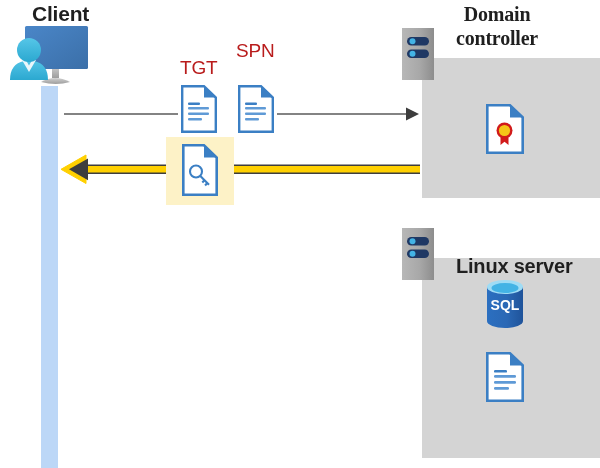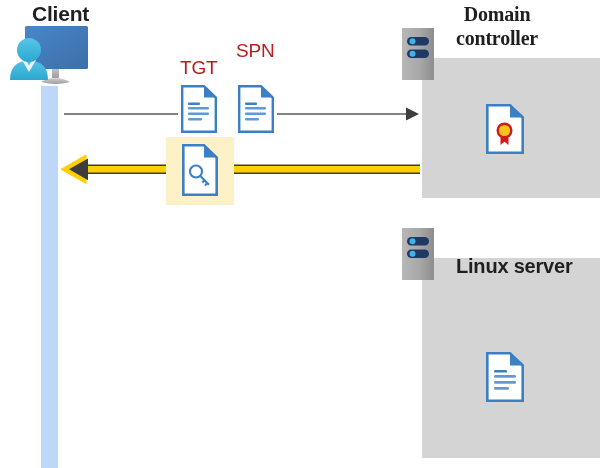--- a/index.html
+++ b/index.html
@@ -214,20 +214,35 @@
       <path d="M1.3 1.3 H24 L36.7 13.4 V48.7 H1.3 Z" fill="#ffffff" stroke="#3b7fc4" stroke-width="2.6"></path>
       <path d="M24 1.3 L36.7 13.4 H24 Z" fill="#3b7fc4"></path>
 
       <path d="M14.5 28 l0 13 l4 -3.2 l4 3.2 l0 -13 z" fill="#d11a1a"></path>
 
       <circle cx="18.5" cy="26.5" r="8" fill="#d11a1a"></circle>
       <circle cx="18.5" cy="26.5" r="5.6" fill="#f5c518"></circle>
     </svg>
   </div>
 
+  <div class="icon" id="db-sql">
+    <svg width="46" height="52" viewBox="0 0 46 52">
+      <defs>
+        <linearGradient id="dbGrad" x1="0" y1="0" x2="1" y2="0">
+          <stop offset="0%" stop-color="#2b6fc0"></stop>
+          <stop offset="55%" stop-color="#2a68b5"></stop>
+          <stop offset="100%" stop-color="#1f539a"></stop>
+        </linearGradient>
+      </defs>
+      <path d="M5 9 h36 v34 a18 7 0 0 1 -36 0 z" fill="url(#dbGrad)"></path>
+      <ellipse cx="23" cy="9" rx="18" ry="7" fill="#9fdcf5"></ellipse>
+      <ellipse cx="23" cy="10" rx="13.5" ry="5" fill="#43b3e5"></ellipse>
+      <text x="23" y="32" text-anchor="middle" font-family="'Liberation Sans', sans-serif" font-size="14" font-weight="bold" fill="#ffffff">SQL</text>
+    </svg>
+  </div>
 
   <div class="icon" id="doc-keytab">
     <svg width="38" height="50" viewBox="0 0 38 50">
       <path d="M1.3 1.3 H24 L36.7 13.4 V48.7 H1.3 Z" fill="#ffffff" stroke="#3b7fc4" stroke-width="2.6"></path>
       <path d="M24 1.3 L36.7 13.4 H24 Z" fill="#3b7fc4"></path>
       <g fill="#5f9ad6">
         <rect x="8" y="23" width="22" height="2.8" rx="1.2"></rect>
         <rect x="8" y="29" width="22" height="2.8" rx="1.2"></rect>
         <rect x="8" y="35" width="15" height="2.8" rx="1.2"></rect>
       </g>

